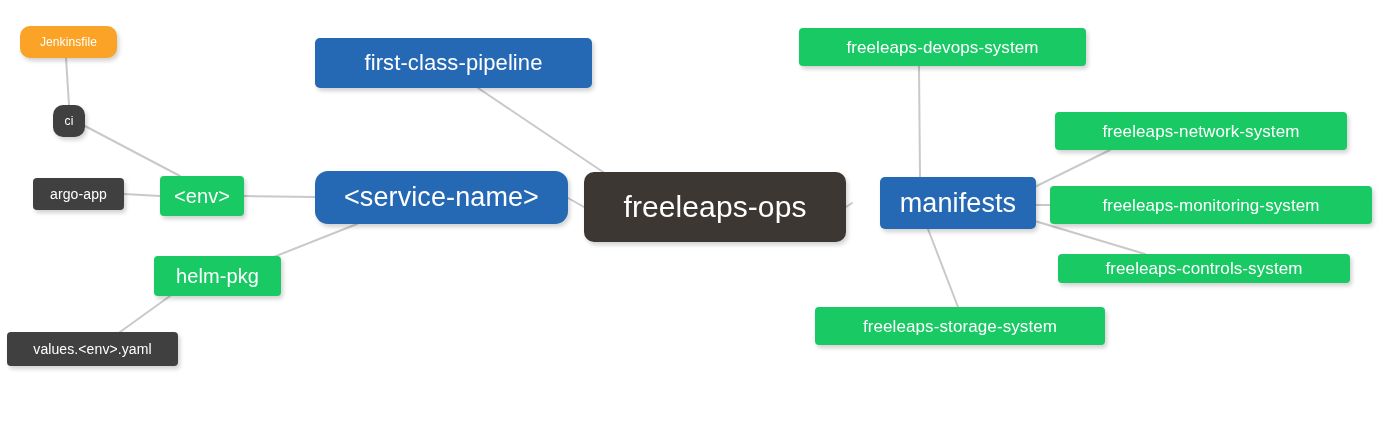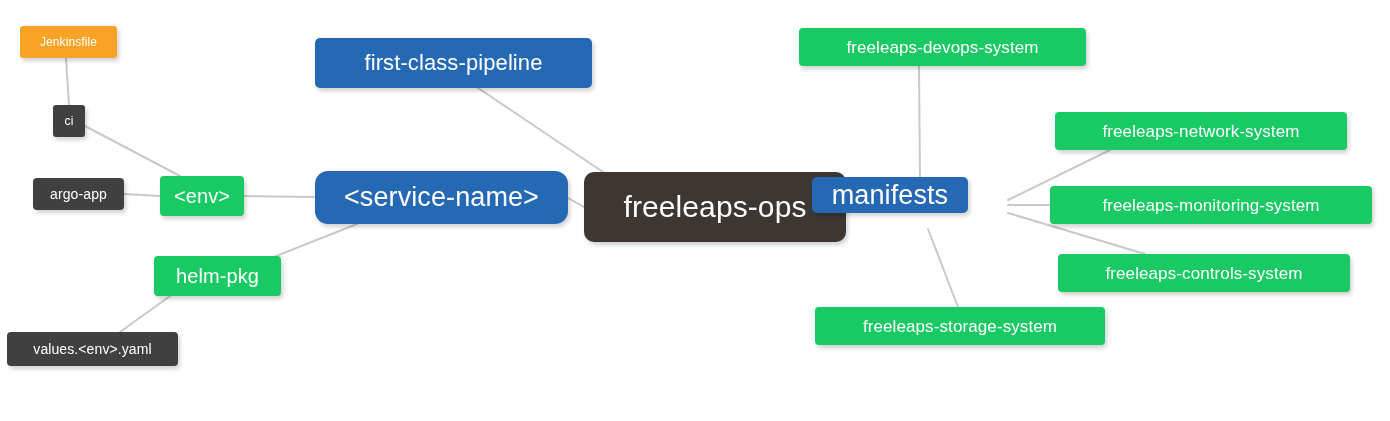--- a/index.html
+++ b/index.html
@@ -54,21 +54,21 @@
   .node-orange {
     background: #fba326;
   }
   
   .sz-root   { font-size: 30px; border-radius: 10px; }
   .sz-l1     { font-size: 27px; border-radius: 5px; }
   .sz-l2     { font-size: 22px; border-radius: 5px; }
   .sz-l3     { font-size: 20px; border-radius: 4px; }
   .sz-l4     { font-size: 17px; border-radius: 4px; }
   .sz-l5     { font-size: 14px; border-radius: 4px; }
-  .sz-l6     { font-size: 12px; border-radius: 3px; }
+  .sz-l6     { font-size: 12px; border-radius: 10px; }
 </style>
 </head>
 <body>
 
 <div id="mindmap-canvas">
   <svg id="edge-layer" viewBox="0 0 1390 421" width="1390" height="421" aria-hidden="true">
       <line x1="584" y1="207" x2="568" y2="198" stroke="#c9c9c9" stroke-width="2" stroke-linecap="round"></line>
       <line x1="846" y1="207" x2="852" y2="203" stroke="#c9c9c9" stroke-width="2" stroke-linecap="round"></line>
       <line x1="606" y1="174" x2="478" y2="88" stroke="#c9c9c9" stroke-width="2" stroke-linecap="round"></line>
       <line x1="315" y1="197" x2="244" y2="196" stroke="#c9c9c9" stroke-width="2" stroke-linecap="round"></line>
@@ -83,21 +83,21 @@
       <line x1="1008" y1="213" x2="1145" y2="254" stroke="#c9c9c9" stroke-width="2" stroke-linecap="round"></line>
       <line x1="928" y1="229" x2="958" y2="307" stroke="#c9c9c9" stroke-width="2" stroke-linecap="round"></line>
     </svg>
   <div id="node-layer">
       <div class="node node-root sz-root" style="left: 584px; top: 172px; width: 262px; height: 70px;">
         <span>freeleaps-ops</span>
       </div>
       <div class="node node-blue sz-l1" style="left: 315px; top: 171px; width: 253px; height: 53px; border-radius: 13px;">
         <span>&lt;service-name&gt;</span>
       </div>
-      <div class="node node-blue sz-l1" style="left: 812px; top: 177px; width: 156px; height: 36px; text-align: right;">
+      <div class="node node-blue sz-l1" style="left: 880px; top: 177px; width: 156px; height: 52px; text-align: right;">
         <span>manifests</span>
       </div>
       <div class="node node-blue sz-l2" style="left: 315px; top: 38px; width: 277px; height: 50px;">
         <span>first-class-pipeline</span>
       </div>
       <div class="node node-green sz-l3" style="left: 160px; top: 176px; width: 84px; height: 40px;">
         <span>&lt;env&gt;</span>
       </div>
       <div class="node node-green sz-l3" style="left: 154px; top: 256px; width: 127px; height: 40px;">
         <span>helm-pkg</span>
@@ -116,20 +116,20 @@
       </div>
       <div class="node node-green sz-l4" style="left: 799px; top: 28px; width: 287px; height: 38px;">
         <span>freeleaps-devops-system</span>
       </div>
       <div class="node node-green sz-l4" style="left: 1055px; top: 112px; width: 292px; height: 38px;">
         <span>freeleaps-network-system</span>
       </div>
       <div class="node node-green sz-l4" style="left: 1050px; top: 186px; width: 322px; height: 38px;">
         <span>freeleaps-monitoring-system</span>
       </div>
-      <div class="node node-green sz-l4" style="left: 1058px; top: 254px; width: 292px; height: 38px;">
+      <div class="node node-green sz-l4" style="left: 1058px; top: 254px; width: 292px; height: 29px;">
         <span>freeleaps-controls-system</span>
       </div>
       <div class="node node-green sz-l4" style="left: 815px; top: 307px; width: 290px; height: 38px;">
         <span>freeleaps-storage-system</span>
       </div>
     </div>
 </div>
 
 </body></html>

